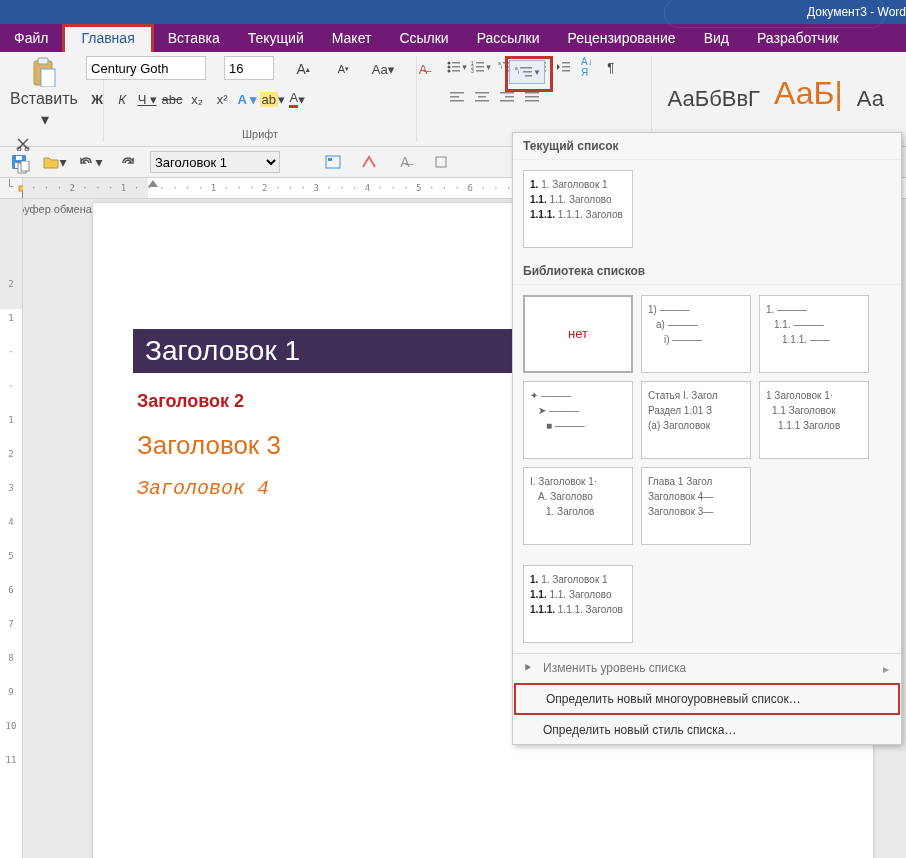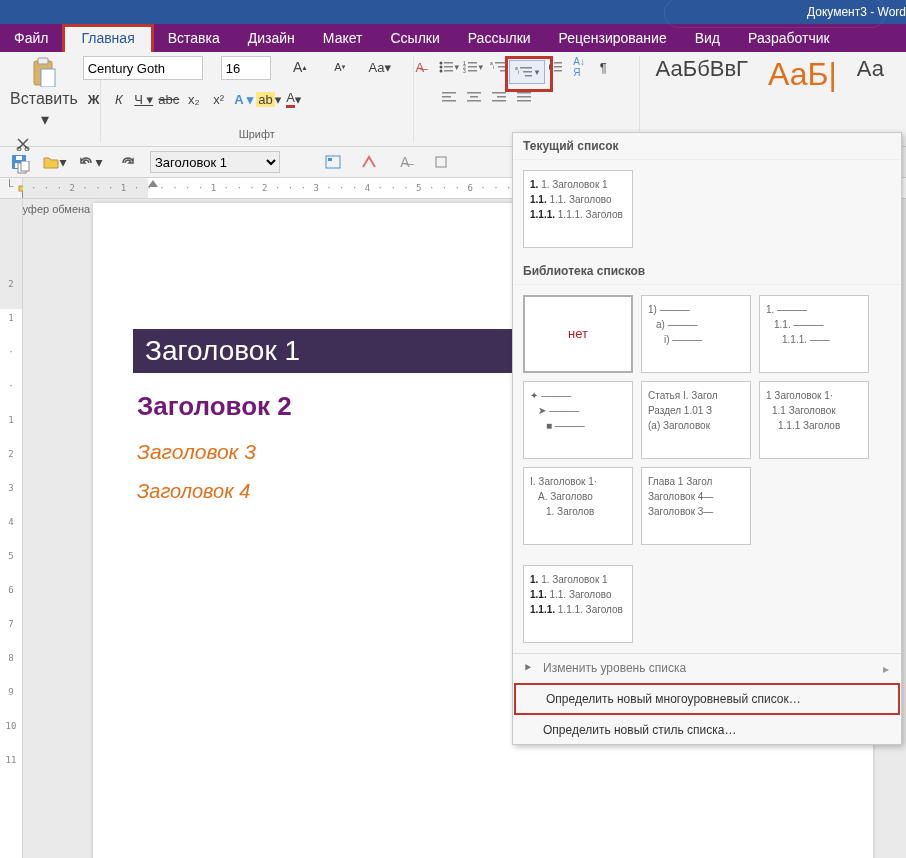--- a/index.html
+++ b/index.html
@@ -21,21 +21,21 @@
 .group .label{font-size:11px;color:#666;padding-bottom:2px}
 .bigbtn{display:flex;flex-direction:column;align-items:center;width:64px}
 .bigbtn .ic{width:32px;height:32px;display:flex;align-items:center;justify-content:center}
 .bigbtn span{font-size:16px;color:#444;margin-top:2px}
 .dd{font-size:9px;color:#666;margin-left:2px}
 .mini{width:20px;height:20px;display:inline-flex;align-items:center;justify-content:center;color:#444;font-size:13px;border:1px solid transparent}
 select.combo,input.combo{height:22px;border:1px solid #c9c9c9;background:#fff;font-size:13px;padding:0 4px}
 .fontname{width:110px}
 .fontsize{width:40px}
 .row2{display:flex;gap:3px;margin-top:4px}
-.stylebox{display:flex;align-items:flex-start;height:56px;padding:0 10px;gap:20px}
+.stylebox{display:flex;align-items:flex-end;height:56px;padding:0 10px;gap:14px}
 .styleprev{font-size:22px;color:#444}
 .styleprev.accent{color:#e0701b;font-size:32px}
 .allstyles{position:absolute;right:12px;bottom:2px;font-size:12px;color:#444}
 
 
 .qat{height:30px;background:#f3f3f3;border-bottom:1px solid #d4d4d4;display:flex;align-items:center;padding:0 6px;gap:10px}
 .qat .mini{width:24px;height:24px;font-size:14px}
 .qat select{height:22px;width:130px;border:1px solid #c9c9c9;font-size:13px}
 
 
@@ -47,23 +47,23 @@
 .hruler .marker{position:absolute;left:125px;top:2px;width:0;height:0;border-left:5px solid transparent;border-right:5px solid transparent;border-bottom:7px solid #888}
 
 
 .docwrap{display:flex;height:680px;background:#eaeaea}
 .vruler{width:22px;background:#fff;border-right:1px solid #d4d4d4;position:relative;font-size:9px;color:#777}
 .vruler .shade{position:absolute;top:0;left:0;width:100%;height:110px;background:#eaeaea}
 .vruler .nums{position:absolute;top:0;left:0;width:100%;text-align:center;line-height:34px;white-space:pre;font-family:monospace;color:#888}
 .page{margin:4px 0 0 70px;width:780px;height:660px;background:#fff;box-shadow:0 0 4px rgba(0,0,0,.2);padding:70px 60px 0 40px;box-sizing:border-box;position:relative}
 .placeholder{color:#9c9c9c;font-size:24px;font-family:"Century Gothic",sans-serif;text-align:right;margin-bottom:28px}
 .h1{background:#3f2f57;color:#fff;font-size:28px;font-family:"Century Gothic",sans-serif;padding:6px 12px;margin:0 0 18px 0;font-weight:300}
-.h2{color:#701a75;font-size:26px;font-family:"Century Gothic",sans-serif;font-weight:bold;margin:12px 0 18px 4px}
-.h3{color:#e0701b;font-size:21px;font-family:"Century Gothic",sans-serif;font-style:italic;margin:0 0 16px 4px}
-.h4{color:#e0701b;font-size:20px;font-family:Liberation Sans, sans-serif;font-style:italic;margin:0 0 16px 4px}
+.h2{color:#b91c1c;font-size:18px;font-family:"Century Gothic",sans-serif;font-weight:bold;margin:12px 0 18px 4px}
+.h3{color:#e0701b;font-size:26px;font-family:"Century Gothic",sans-serif;margin:0 0 16px 4px}
+.h4{color:#e0701b;font-size:20px;font-family:Liberation Mono, monospace;font-style:italic;margin:0 0 16px 4px}
 
 
 .mlpanel{position:absolute;left:512px;top:132px;width:388px;background:#f7f7f7;border:1px solid #c9c9c9;box-shadow:2px 2px 6px rgba(0,0,0,.25);font-size:12px;z-index:50}
 .mlpanel h4{margin:0;padding:6px 10px;font-size:12px;font-weight:bold;color:#555;background:#f7f7f7;border-bottom:1px solid #eee}
 .gallery{display:flex;flex-wrap:wrap;gap:8px;padding:10px}
 .gitem{width:110px;height:78px;border:1px solid #c9c9c9;background:#fff;padding:6px;box-sizing:border-box;font-size:10px;color:#666;line-height:1.5;overflow:hidden;cursor:pointer}
 .gitem.sel{border:2px solid #b0b0b0}
 .gitem .l{white-space:nowrap;overflow:hidden}
 .gitem b{color:#222}
 .gitem.none{display:flex;align-items:center;justify-content:center;font-size:13px;color:#b91c1c}
@@ -85,21 +85,21 @@
 
 <div class="titlebar">
   <span>Документ3 - Word</span>
   <div class="deco"></div>
 </div>
 
 <div class="tabs">
   <div class="tab">Файл</div>
   <div class="tab active">Главная</div>
   <div class="tab">Вставка</div>
-  <div class="tab">Дизайн</div>
+  <div class="tab">Текущий</div>
   <div class="tab">Макет</div>
   <div class="tab">Ссылки</div>
   <div class="tab">Рассылки</div>
   <div class="tab">Рецензирование</div>
   <div class="tab">Вид</div>
   <div class="tab">Разработчик</div>
 </div>
 
 <div class="ribbon">
 
@@ -136,21 +136,21 @@
               <rect x="6" y="6" width="2" height="7" fill="#888"></rect>
             </svg>
         </span>
       </div>
     </div>
     <div class="label">Буфер обмена</div>
   </div>
 
   <div class="group" style="width:300px">
     <div class="controls" style="flex-direction:column;align-items:flex-start">
-      <div style="display:flex;gap:18px;align-items:flex-start">
+      <div style="display:flex;gap:18px;align-items:flex-end">
         <input class="combo fontname" value="Century Goth" style="">
         <input class="combo fontsize" value="16" style="">
         <span class="mini" style="font-size:14px">A<sup style="font-size:8px">▴</sup></span>
         <span class="mini" style="font-size:11px">A<sup style="font-size:7px">▾</sup></span>
         <span class="mini">Aa▾</span>
         <span class="mini" style="color:#c94b4b">A̶</span>
       </div>
       <div class="row2">
         <span class="mini" style="font-weight:bold">Ж</span>
         <span class="mini" style="font-style:italic">К</span>

